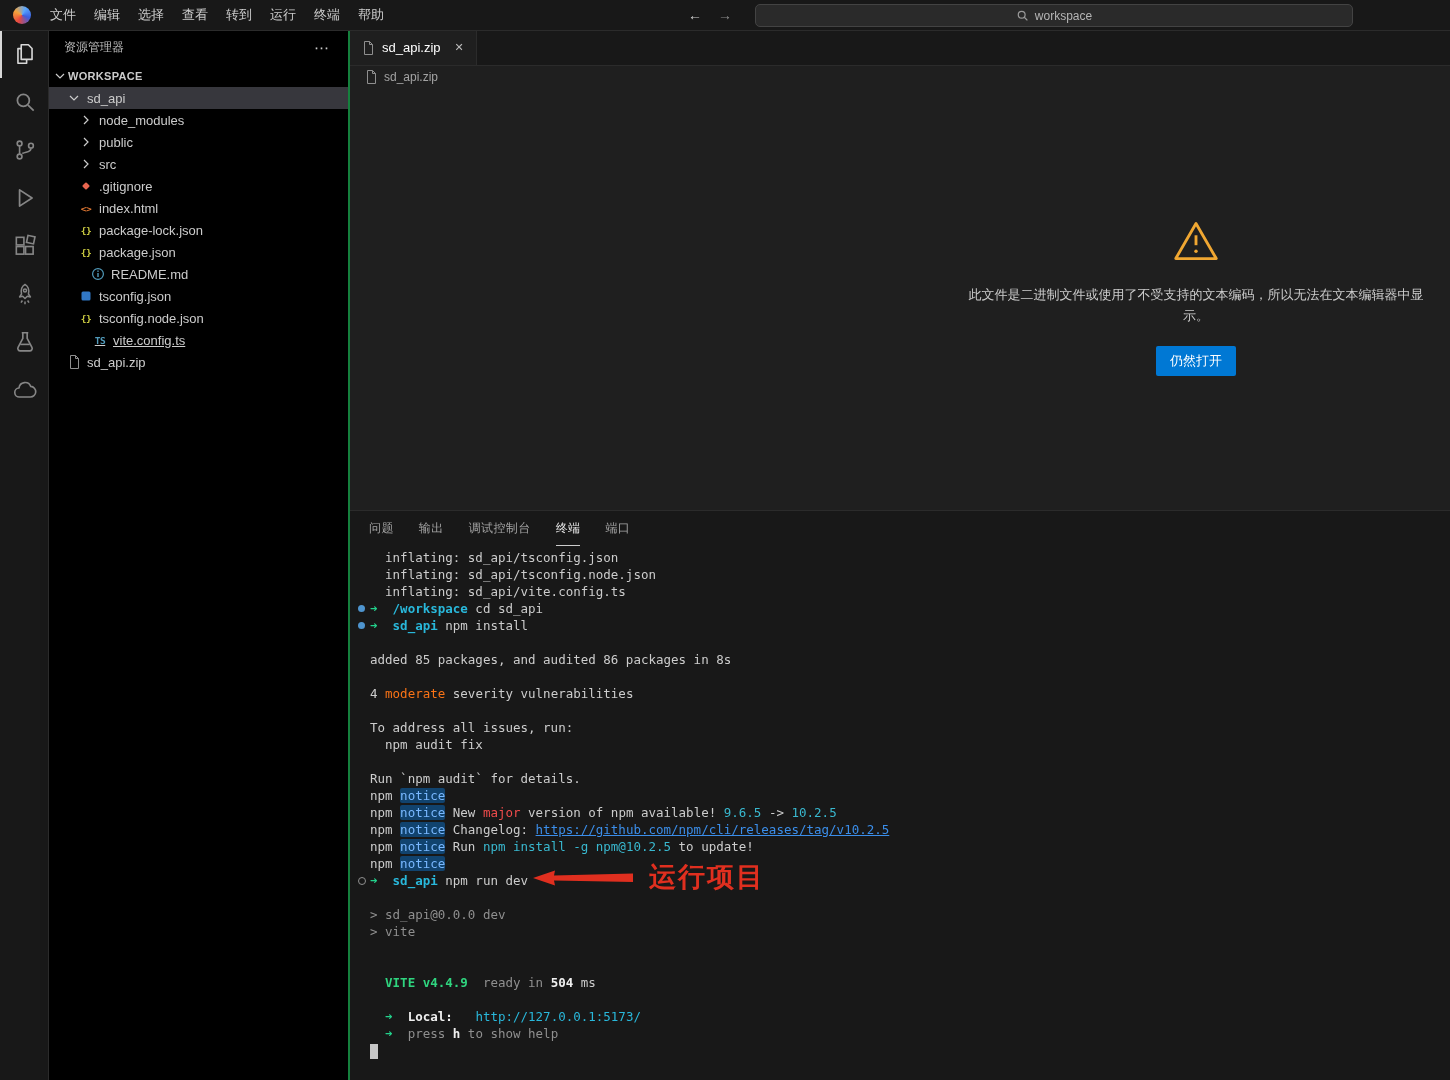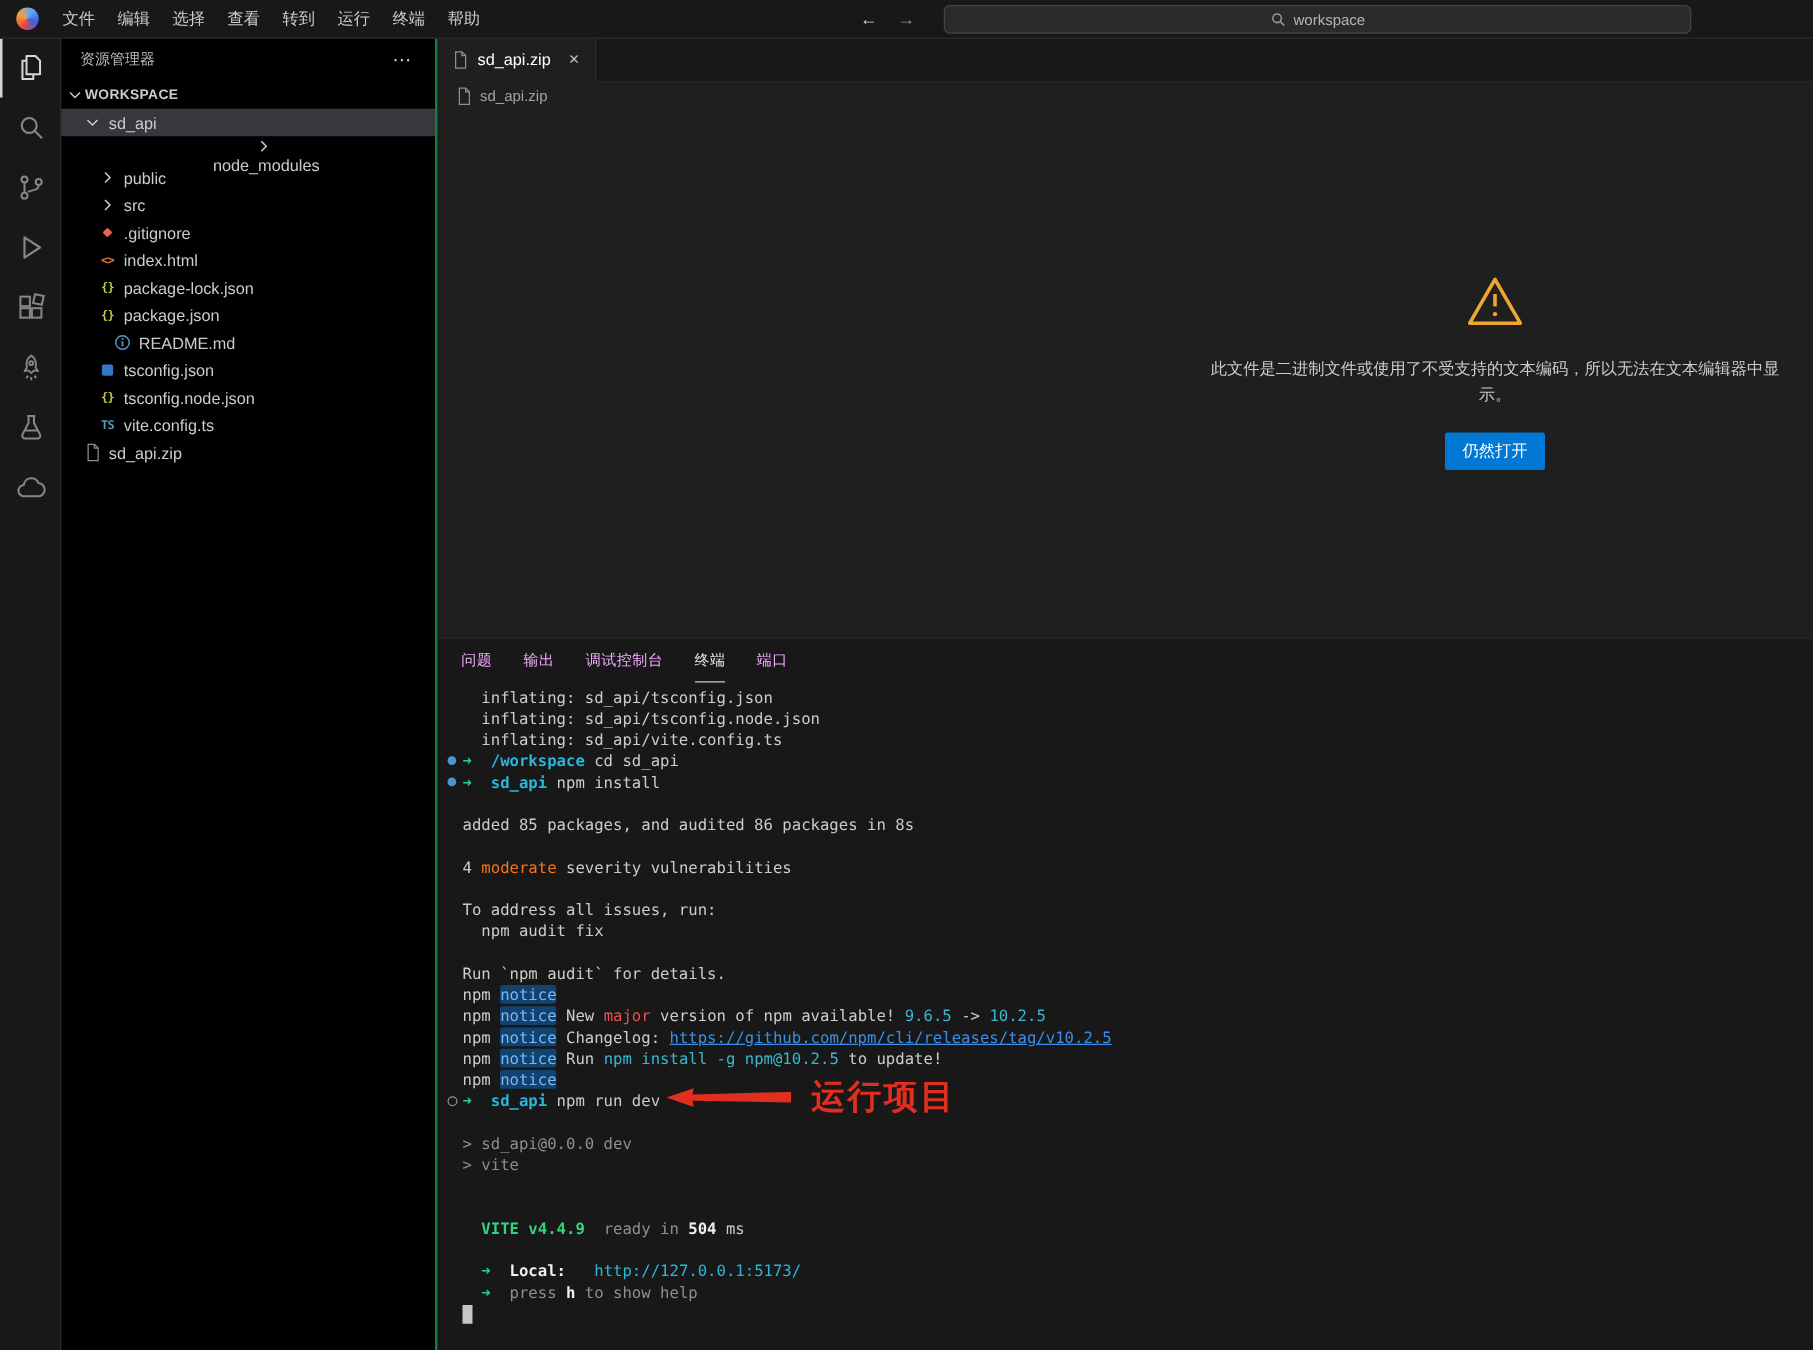--- a/index.html
+++ b/index.html
@@ -51,21 +51,21 @@
   .breadcrumb{height:22px;display:flex;align-items:center;gap:5px;padding-left:15px;font-size:12px;
               color:#a3a3a3;cursor:pointer;}
   .warning-wrap{position:absolute;left:618px;top:190px;width:460px;display:flex;flex-direction:column;align-items:center;}
   .warning-text{margin-top:22px;font-size:13px;line-height:1.65;color:#cccccc;text-align:center;}
   .open-anyway{margin-top:19px;background:#0078d4;color:#fff;border:none;border-radius:2px;font-size:13px;
                padding:6px 14px;cursor:pointer;font-family:inherit;}
 
   
   .panel{position:absolute;left:348px;top:510px;right:0;bottom:0;background:#181818;border-top:1px solid #2b2b2b;}
   .panel-tabs{height:35px;display:flex;align-items:stretch;gap:25px;padding-left:21px;}
-  .panel-tab{font-size:12px;color:#f0abfc;display:flex;align-items:center;cursor:pointer;
+  .panel-tab{font-size:12px;color:#a3a3a3;display:flex;align-items:center;cursor:pointer;
              border-bottom:1px solid transparent;letter-spacing:.4px;}
   .panel-tab.active{color:#e7e7e7;border-bottom-color:#cccccc;}
   .terminal{position:absolute;left:22px;right:12px;top:38px;bottom:0;
             font-family:"DejaVu Sans Mono",monospace;font-size:12.5px;line-height:17px;white-space:pre;}
   .term-line{position:relative;height:17px;}
   .deco{position:absolute;left:-12px;top:5px;width:7px;height:7px;border-radius:50%;}
   .deco.success{background:#4e94ce;}
   .deco.running{width:6px;height:6px;background:transparent;border:1px solid #8f8f8f;}
   .t-def{color:#cccccc}
   .t-green{color:#23d18b;font-weight:bold}
@@ -200,21 +200,21 @@
   </div>
   <div id="tree">
       <div class="tree-row selected" style="padding-left: 18px;">
         <span class="tree-icon">
           <svg width="16" height="16" viewBox="0 0 16 16" fill="none" stroke="#cccccc" stroke-width="1.2">
             <path d="M4 6l4 4 4-4"></path>
           </svg>
         </span>
         <span>sd_api</span>
       </div>
-      <div class="tree-row" style="padding-left: 30px; flex-direction: column;">
+      <div class="tree-row" style="padding-left: 30px;">
         <span class="tree-icon">
           <svg width="16" height="16" viewBox="0 0 16 16" fill="none" stroke="#cccccc" stroke-width="1.2">
             <path d="M6 4l4 4-4 4"></path>
           </svg>
         </span>
         <span>node_modules</span>
       </div>
       <div class="tree-row" style="padding-left: 30px;">
         <span class="tree-icon">
           <svg width="16" height="16" viewBox="0 0 16 16" fill="none" stroke="#cccccc" stroke-width="1.2">
@@ -274,21 +274,21 @@
           </svg>
         </span>
         <span>tsconfig.json</span>
       </div>
       <div class="tree-row" style="padding-left: 30px;">
         <span class="tree-icon">
           <span class="fi" style="color:#cbcb41">{}</span>
         </span>
         <span>tsconfig.node.json</span>
       </div>
-      <div class="tree-row" style="padding-left: 30px;">
+      <div class="tree-row" style="padding-left: 44px; text-decoration: underline;">
         <span class="tree-icon">
           <span class="fi" style="color:#519aba">TS</span>
         </span>
         <span>vite.config.ts</span>
       </div>
       <div class="tree-row" style="padding-left: 18px;">
         <span class="tree-icon">
           <svg width="16" height="16" viewBox="0 0 16 16" fill="none" stroke="#8f8f8f" stroke-width="1">
             <path d="M4.5 1.5h5l3 3v10h-8z"></path>
             <path d="M9.5 1.5v3h3"></path>

